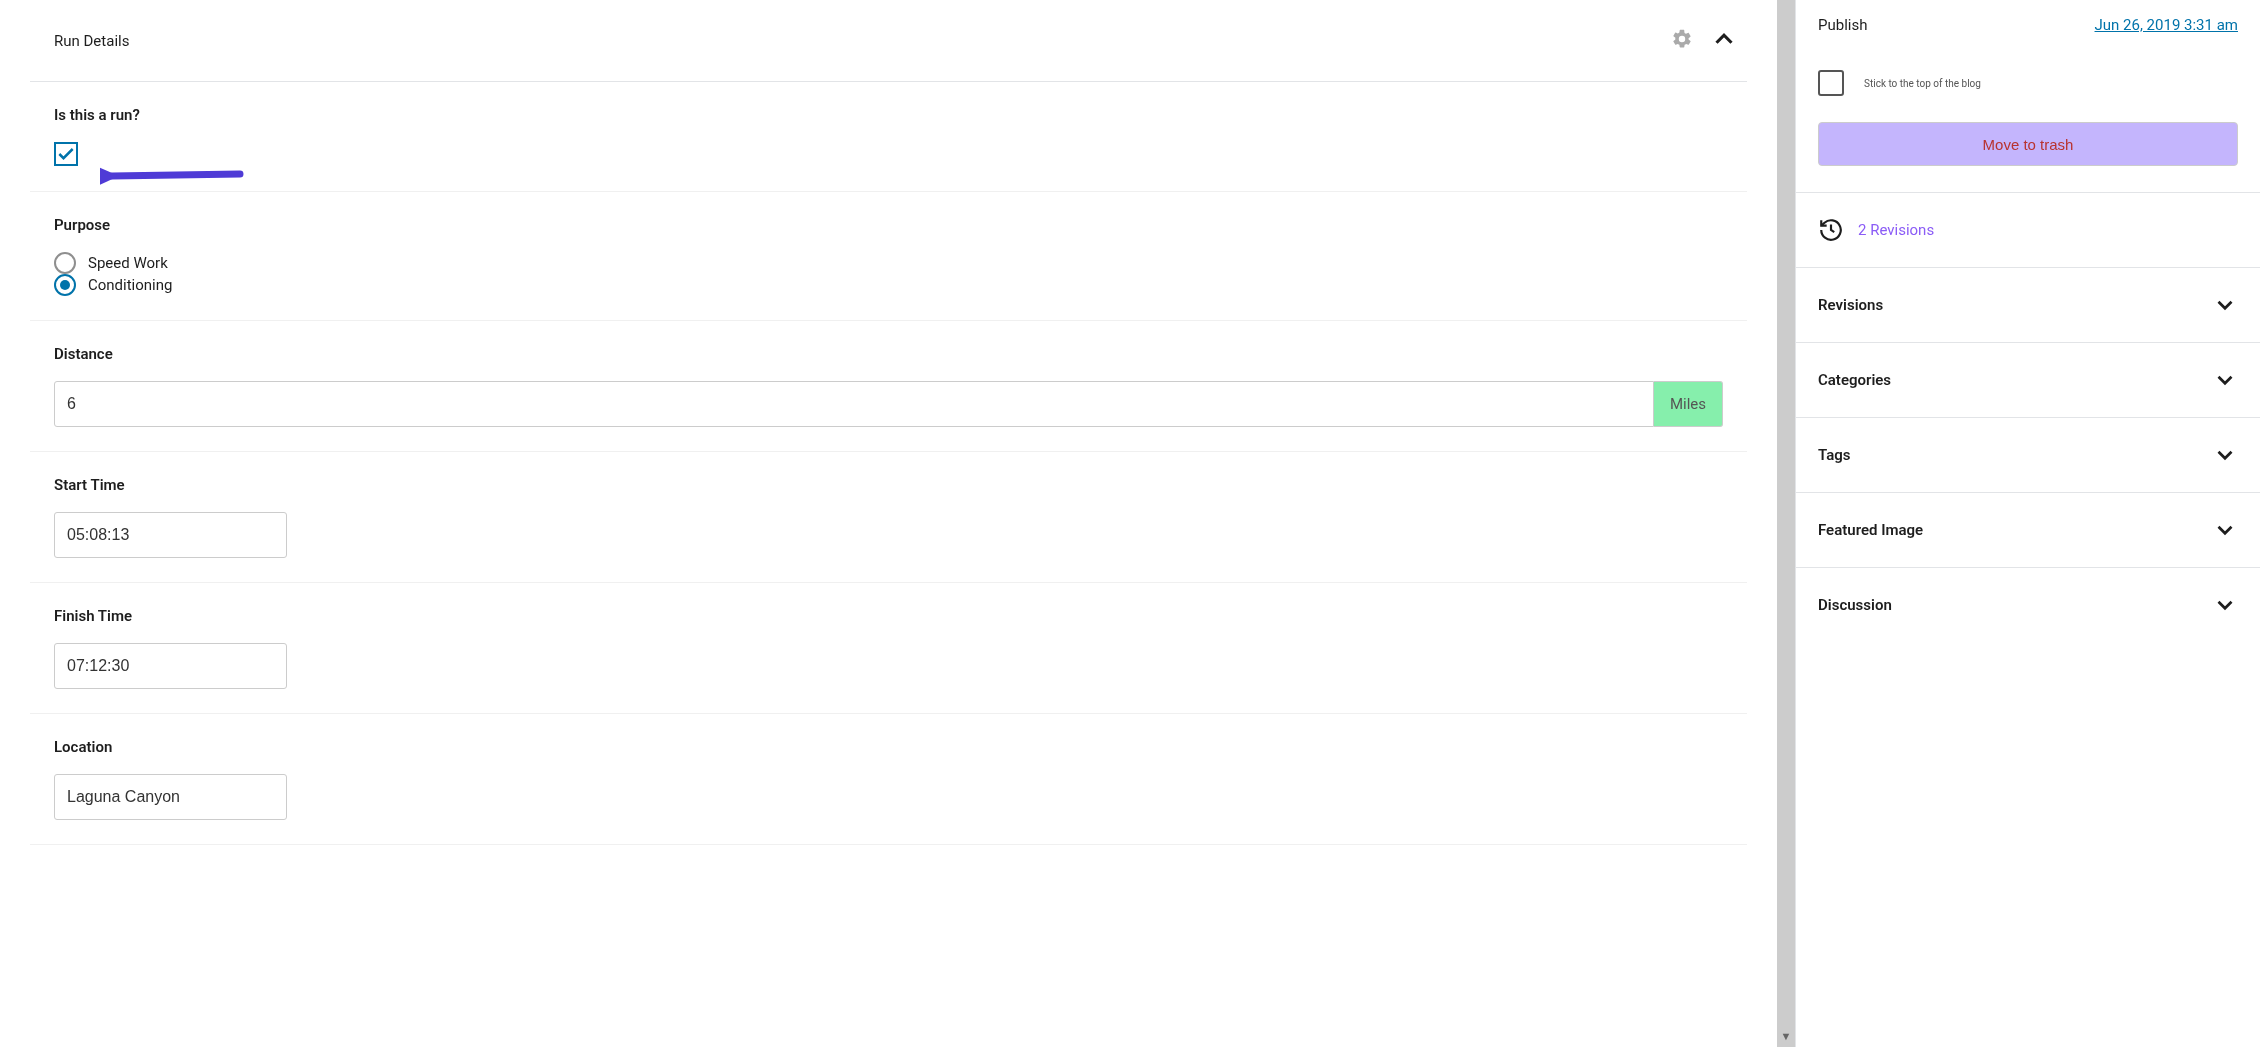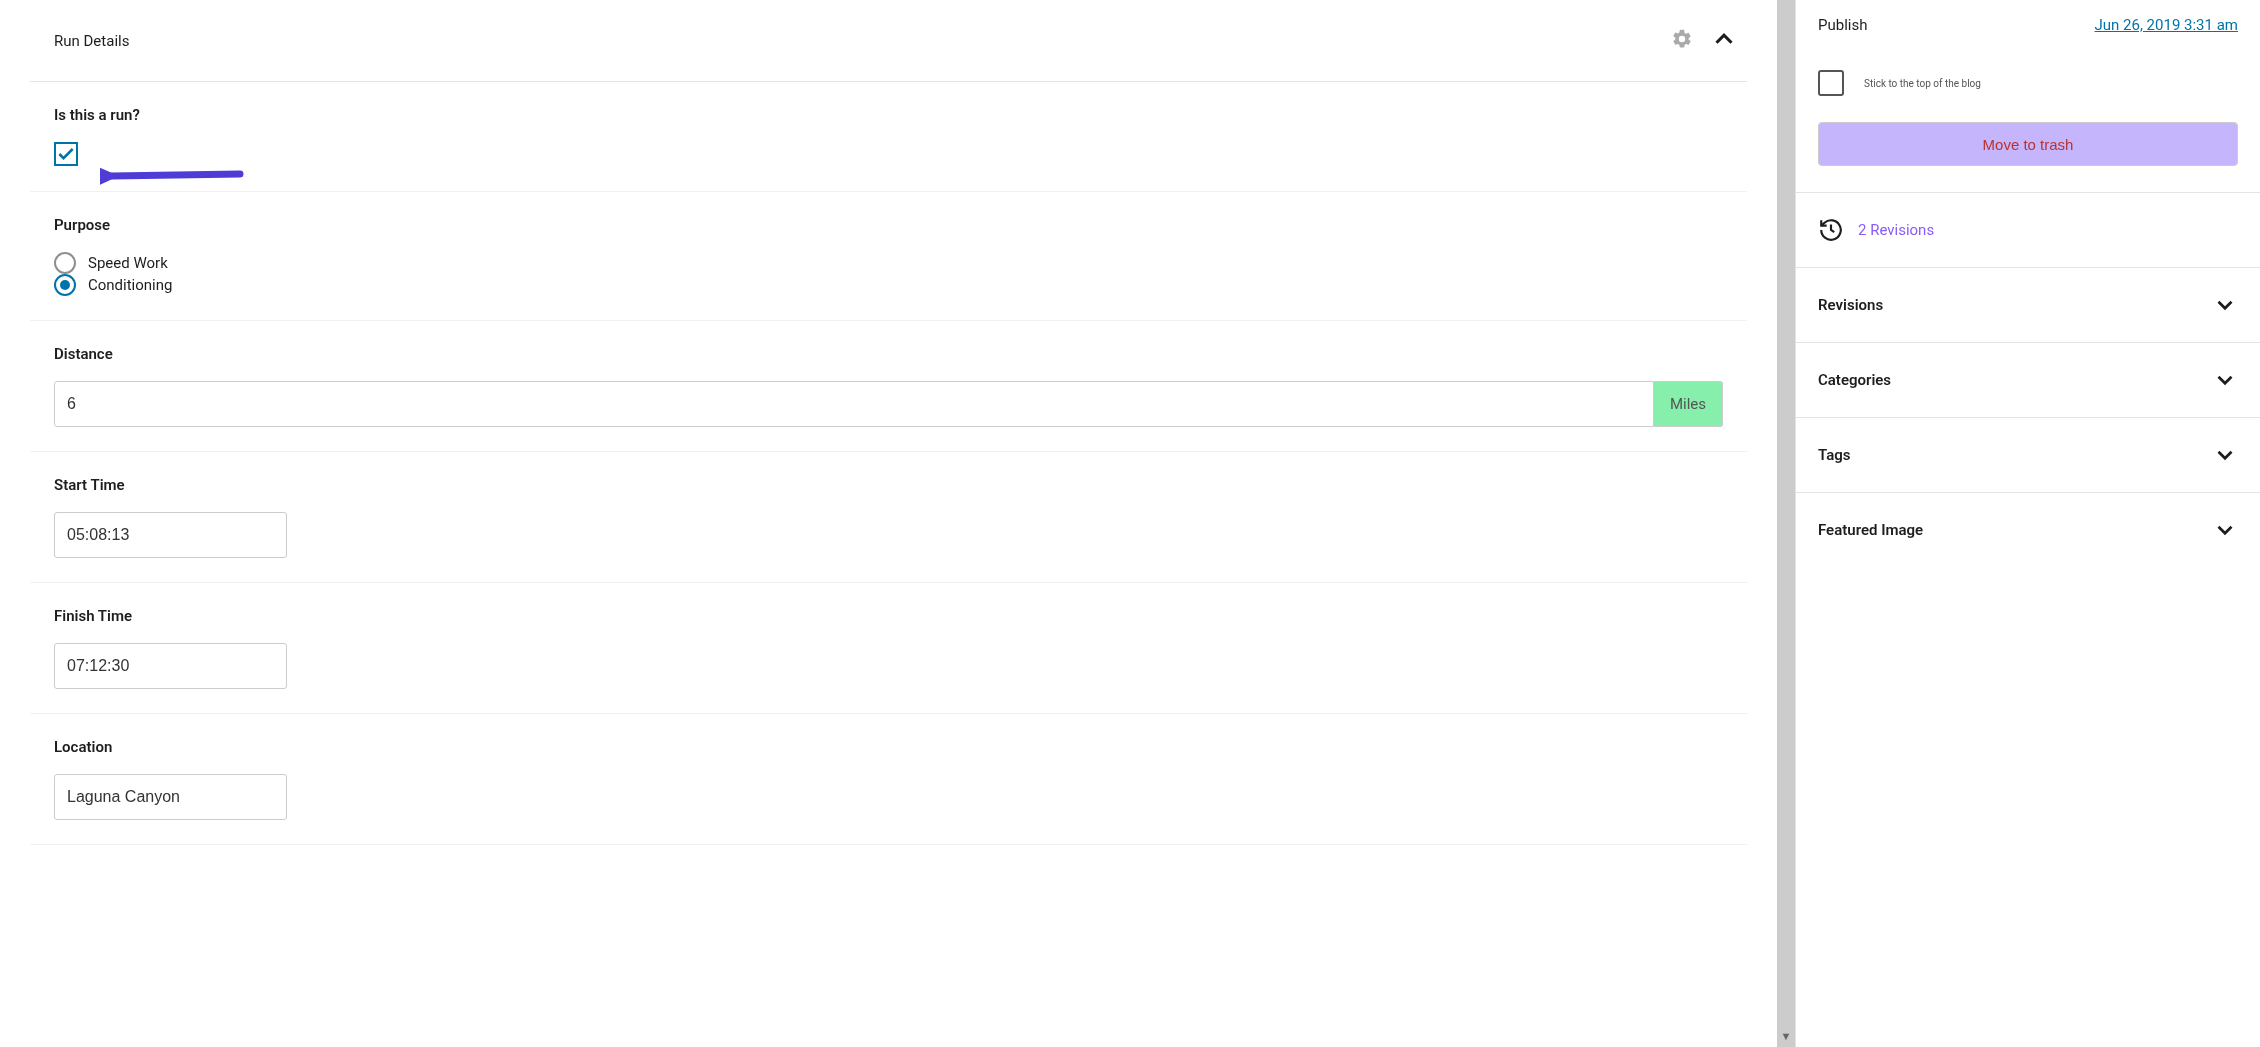--- a/index.html
+++ b/index.html
@@ -308,14 +308,20 @@
     <svg viewBox="0 0 24 24" fill="none" stroke="currentColor" stroke-width="2.5">
         <polyline points="6 9 12 15 18 9"></polyline>
       </svg>
   </div>
   <div class="accordion">
     <span class="accordion-label">Featured Image</span>
     <svg viewBox="0 0 24 24" fill="none" stroke="currentColor" stroke-width="2.5">
         <polyline points="6 9 12 15 18 9"></polyline>
       </svg>
   </div>
+  <div class="accordion">
+    <span class="accordion-label">Discussion</span>
+    <svg viewBox="0 0 24 24" fill="none" stroke="currentColor" stroke-width="2.5">
+        <polyline points="6 9 12 15 18 9"></polyline>
+      </svg>
+  </div>
 
 </div>
 
 </body></html>

